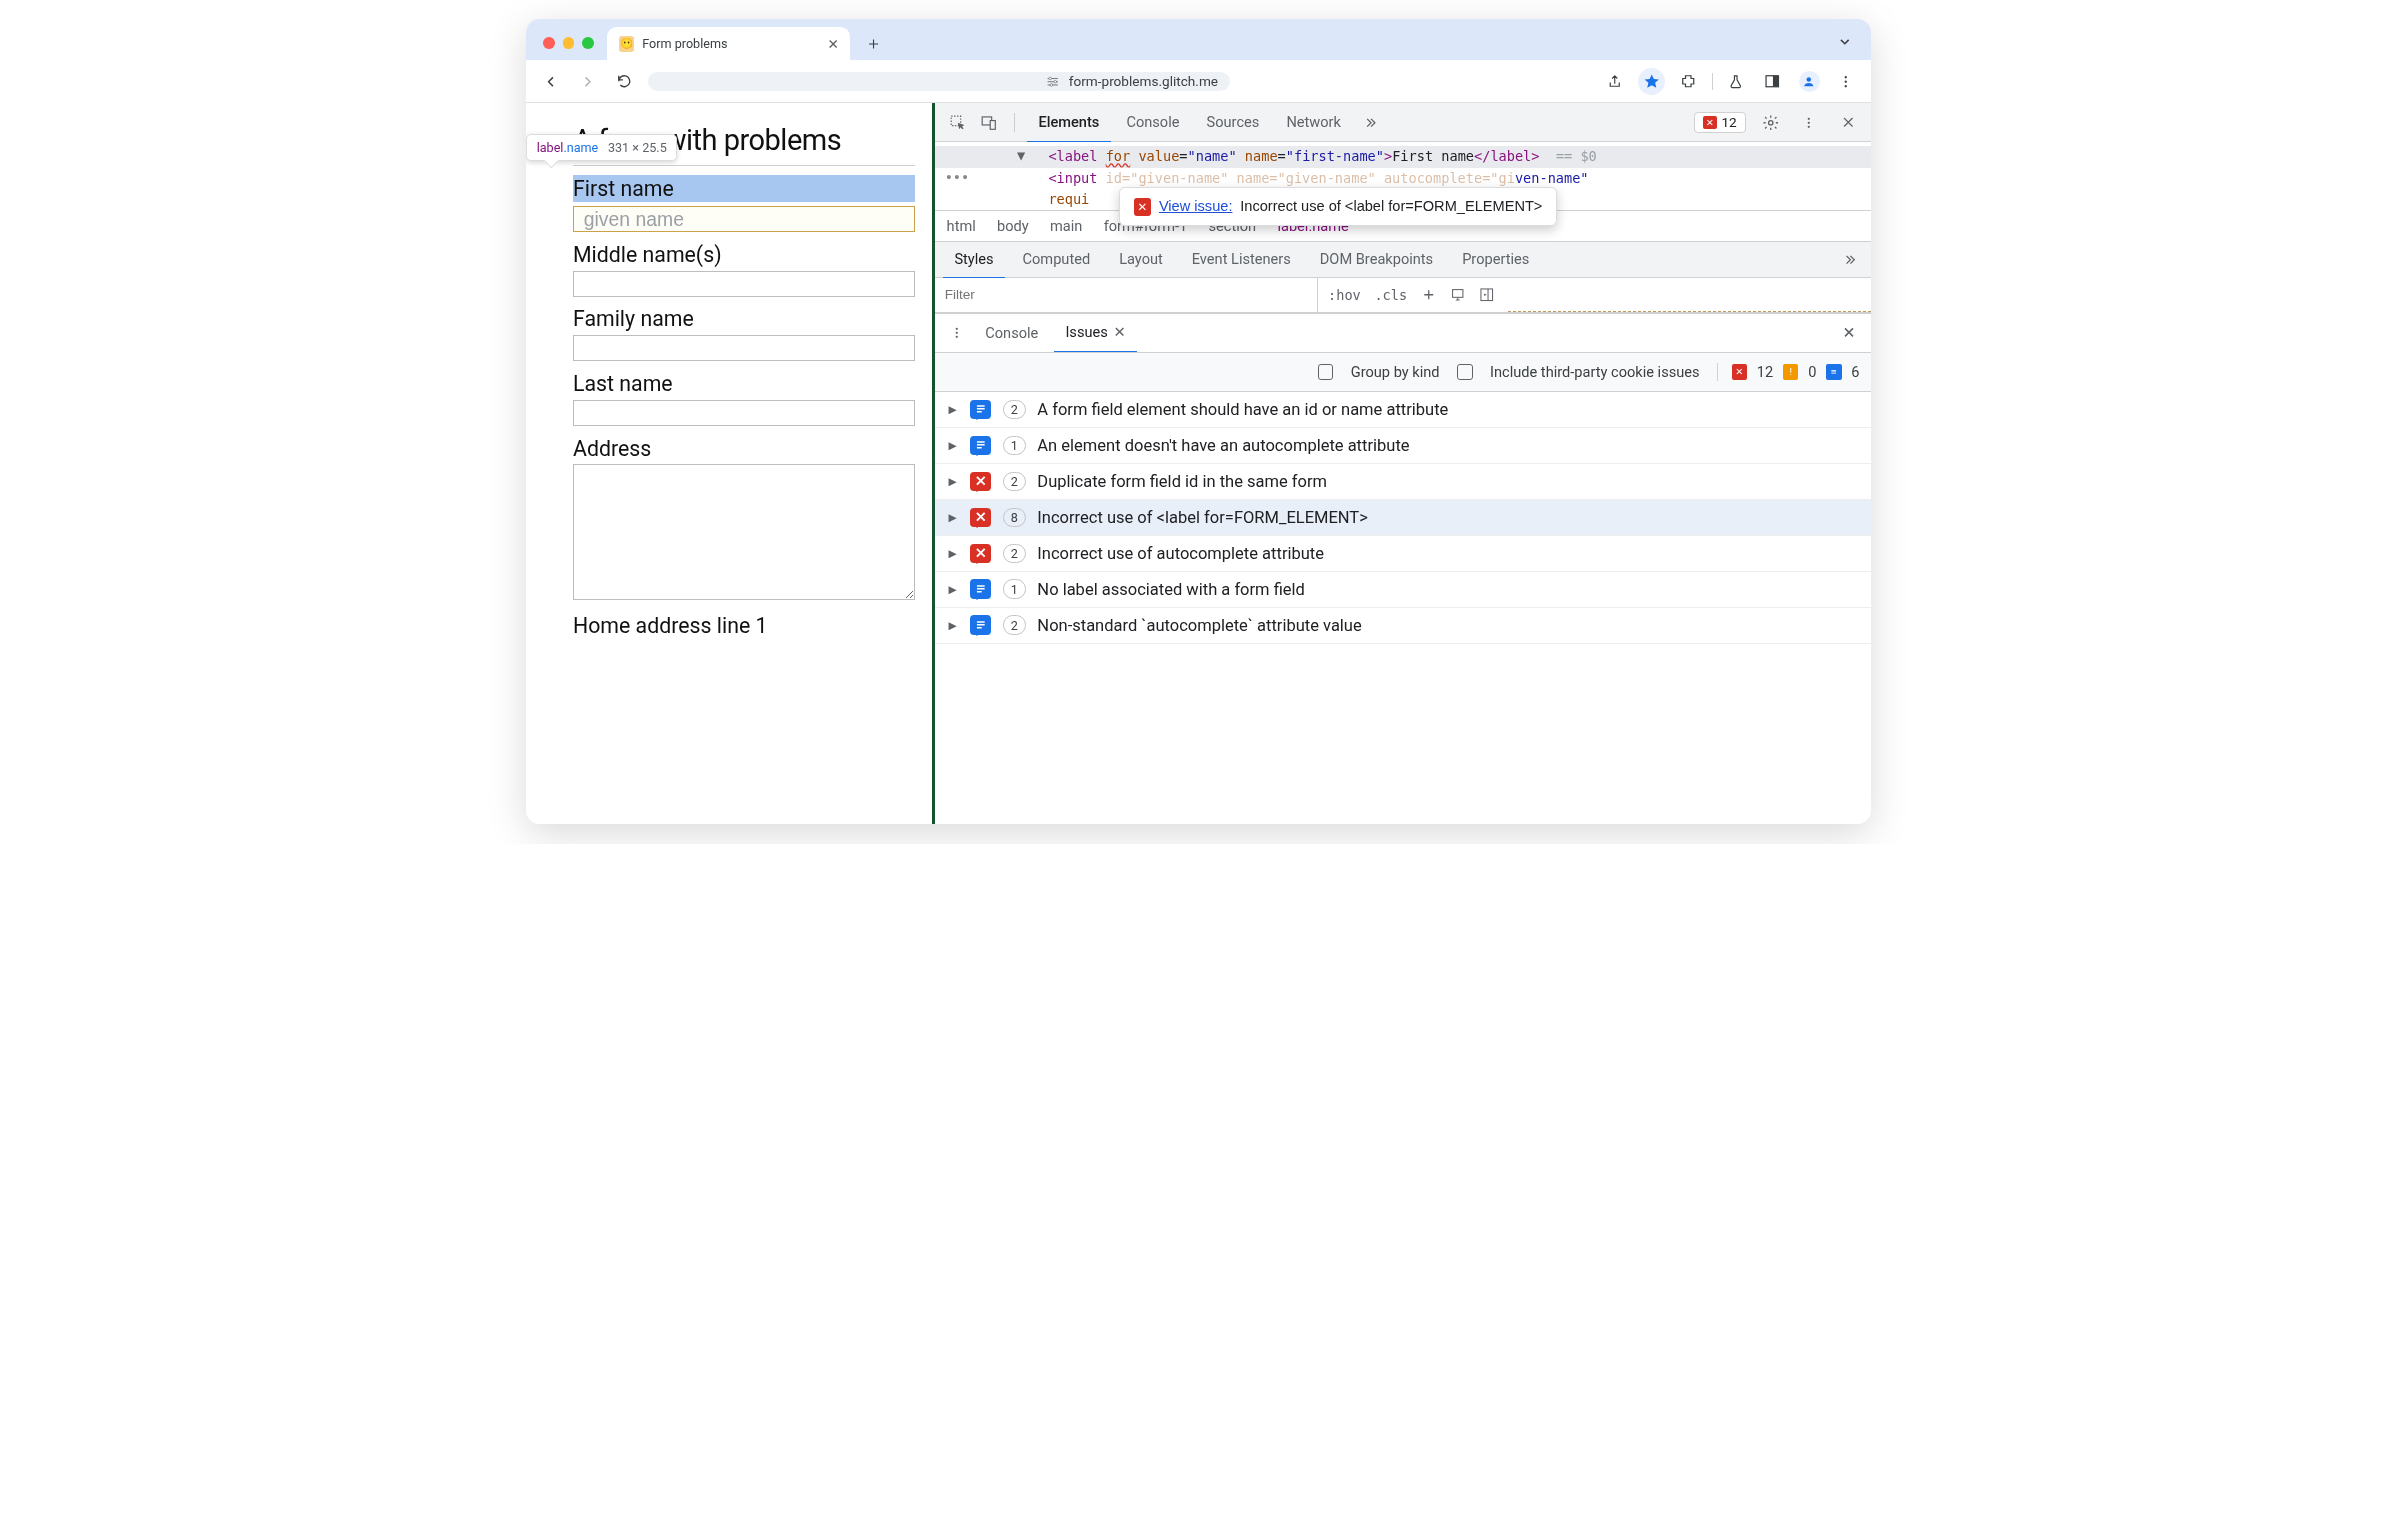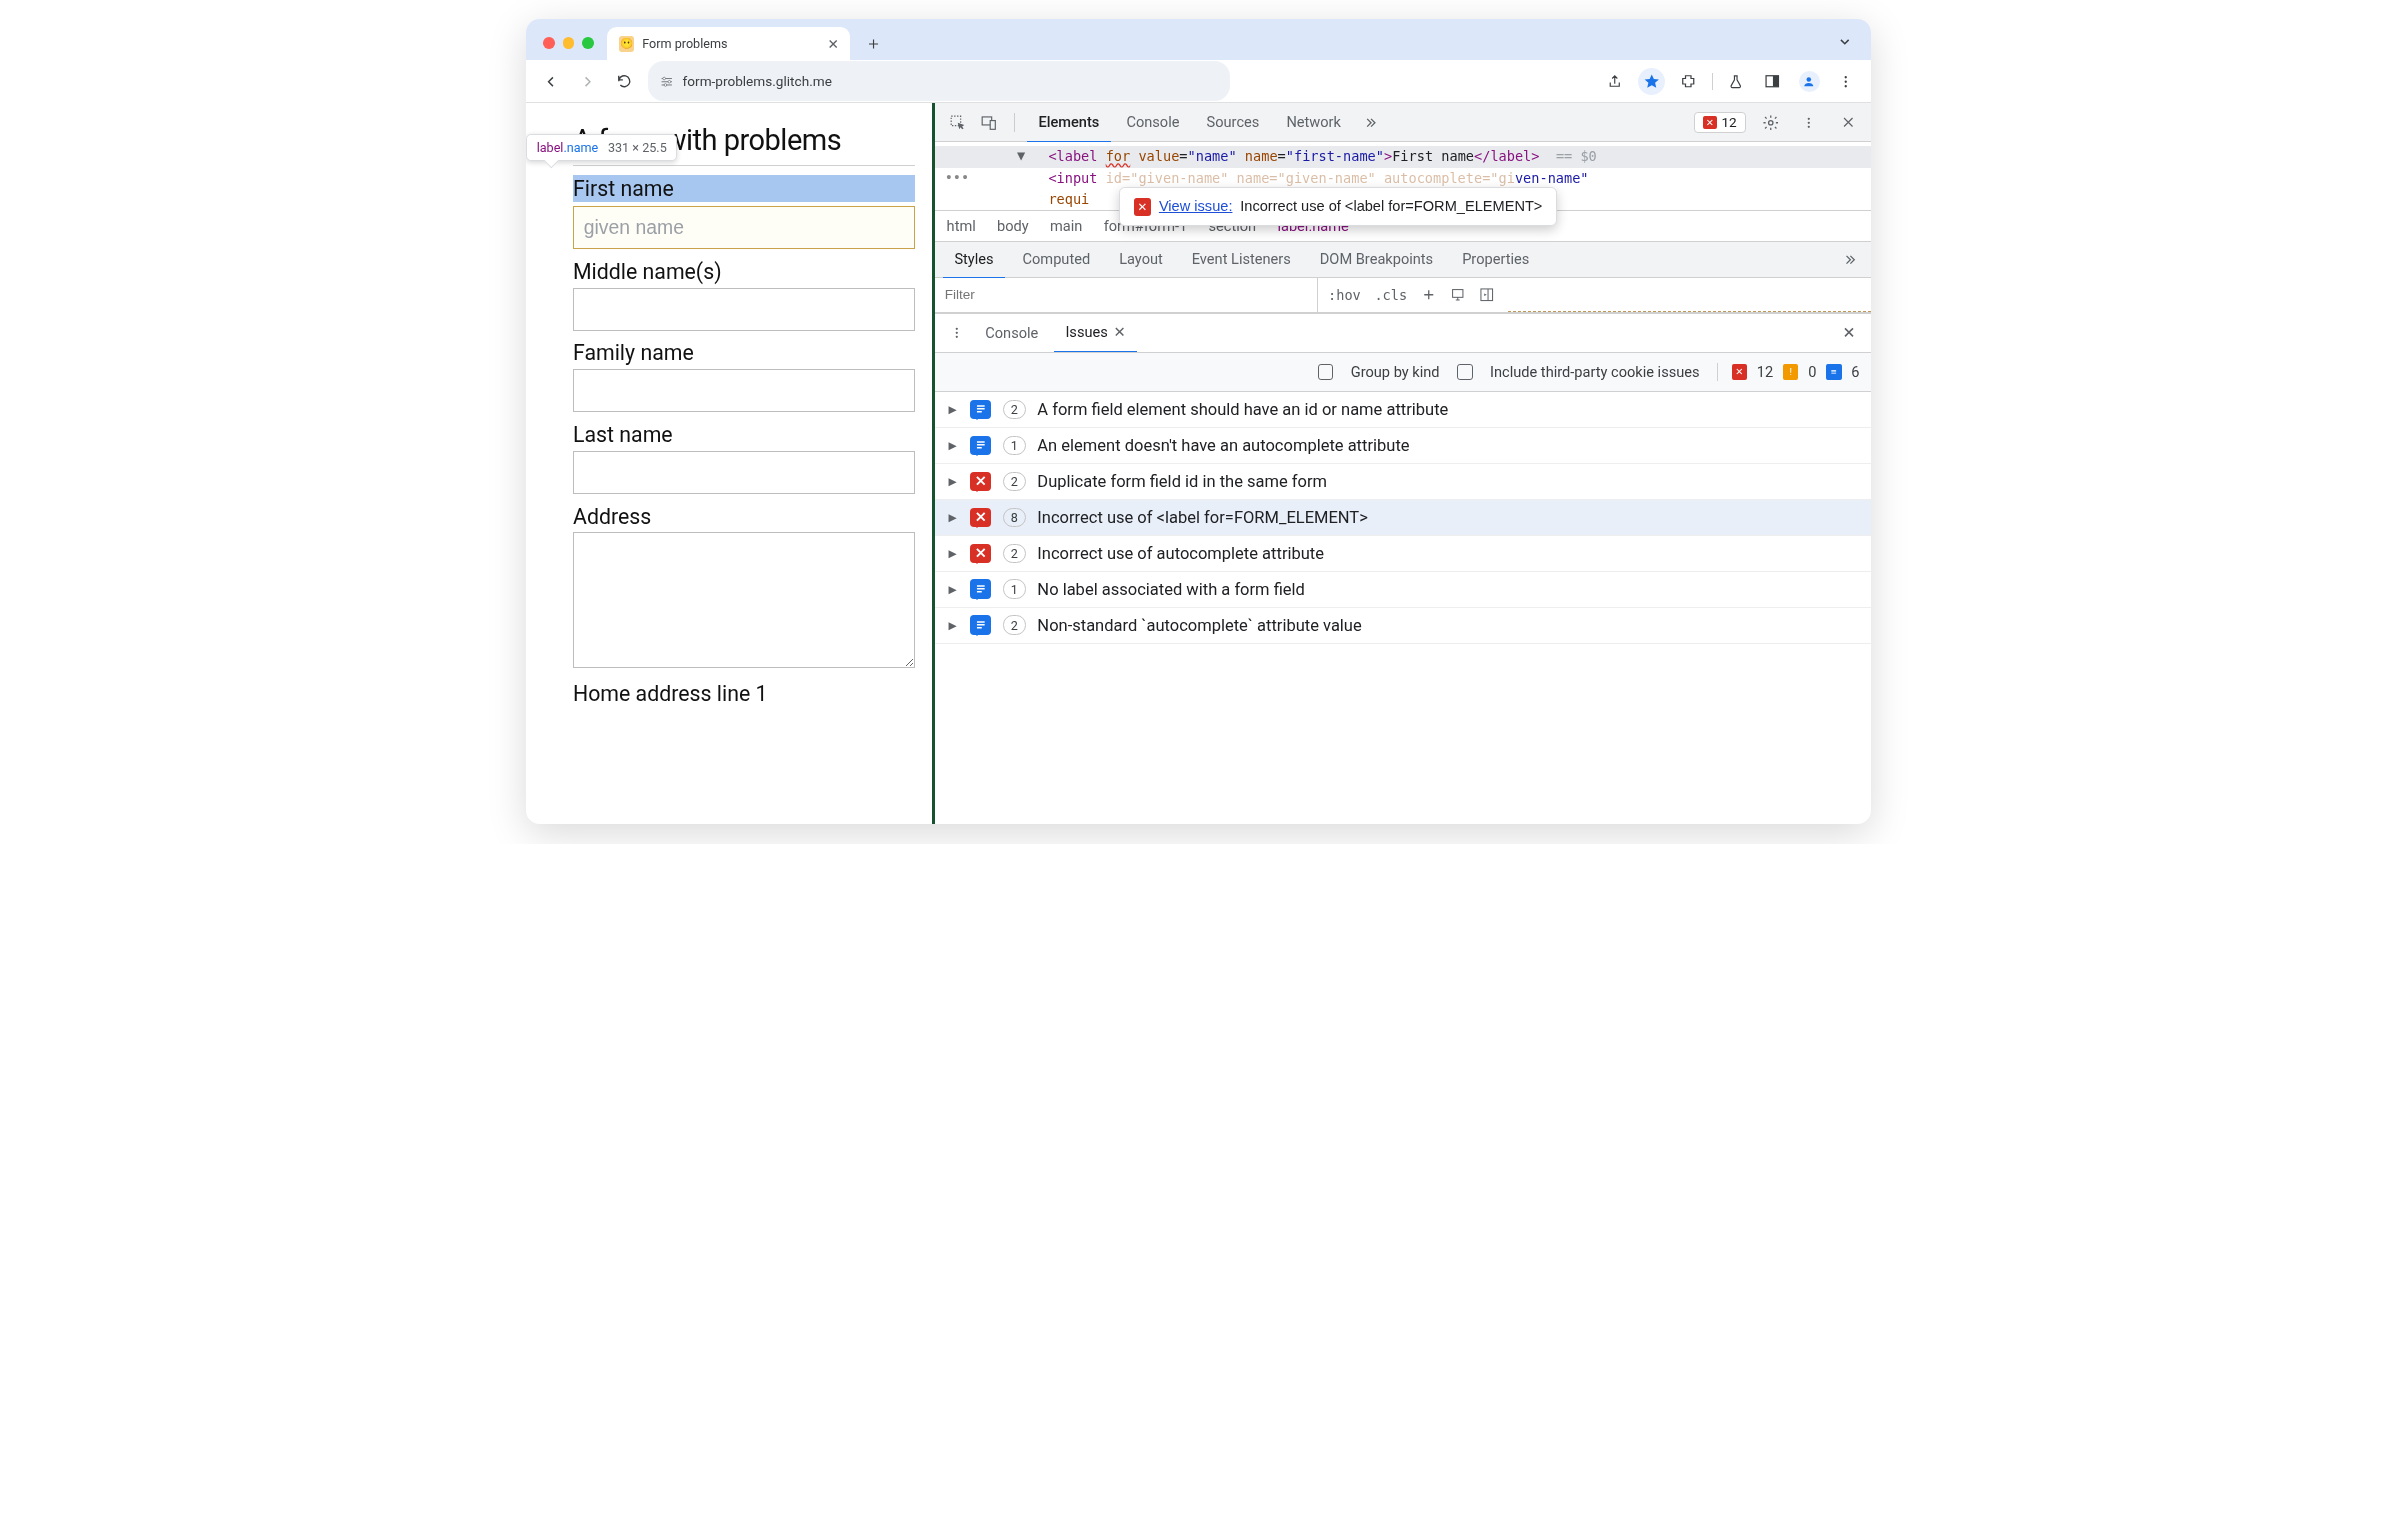--- a/index.html
+++ b/index.html
@@ -10,34 +10,34 @@
   .traffic { display:flex; gap:7.8px; align-items:center; margin:0 13.6px 11.6px 5.8px; }
   .dot { width:11.6px; height:11.6px; border-radius:50%; }
   .dot.red{background:#ff5f57;} .dot.yellow{background:#febc2e;} .dot.green{background:#28c840;}
   .tab { background:#fff; height:33px; border-radius:9.7px 9.7px 0 0; display:flex; align-items:center; padding:0 11.6px; gap:7.8px; min-width:243px; font-size:12.6px; color:#3c4043;}
   .tab .favicon{width:15.5px;height:15.5px;background:#f9d38c;border-radius:2.9px;display:flex;align-items:center;justify-content:center;font-size:10.7px;}
   .tab .close-x{margin-left:auto;color:#5f6368;font-size:13.6px;cursor:pointer;}
   .newtab{width:27px;height:27px;border-radius:50%;display:flex;align-items:center;justify-content:center;margin:0 0 3.9px 9.7px;color:#3c4043;font-size:17.5px;cursor:pointer;}
   .chev-down{margin-left:auto;margin-right:13.6px;width:25px;height:25px;border-radius:50%;display:flex;align-items:center;justify-content:center;color:#3c4043;margin-bottom:5.8px;cursor:pointer;}
   .toolbar{height:43px;background:#fff;border-bottom:1px solid #e0e0e0;display:flex;align-items:center;padding:0 11.6px;gap:9.7px;}
   .tbtn{width:27px;height:27px;display:flex;align-items:center;justify-content:center;color:#3c4043;border-radius:50%;cursor:pointer;}
-  .omnibox{flex:0 0 auto;width:582px;height:40px;background:#eef1f6;border-radius:15.5px;display:flex;align-items:center;padding:0 11.6px;gap:7.8px;font-size:13.6px;color:#3c4043;}
+  .omnibox{flex:0 0 auto;width:582px;height:19px;background:#eef1f6;border-radius:15.5px;display:flex;align-items:center;padding:0 11.6px;gap:7.8px;font-size:13.6px;color:#3c4043;justify-content:flex-end;}
   .omnibox .site-icon{font-size:11.6px;color:#5f6368;}
   .toolbar-spacer{flex:1;}
   .blue-star{color:#1a73e8;}
   .pill{background:#e8f0fe;border-radius:13.6px;padding:2.9px 3.9px;}
   .vdiv{width:1px;height:17.5px;background:#d0d0d0;}
   
   .content{display:flex;height:calc(100% - 83px);}
   .page{width:406px;padding:19.4px 17.5px 0 47px;position:relative;overflow:hidden;}
   .page h1{font-size:29px;font-weight:400;color:#111;margin-bottom:7.8px;letter-spacing:-0.5px;}
   .page hr{border:0;border-top:1px solid #d0d0d0;margin:5.8px 0 1.9px;}
   .flab{display:block;font-size:21.3px;color:#111;margin:9.7px 0 3.9px;font-weight:400;}
   .highlight-label{background:#a8c7f0;display:block;padding:1px 0;}
-  .fin{width:100%;height:43px;border:1px solid #bdbdbd;font-size:19.4px;padding:0 9.7px;color:#333;}
+  .fin{width:100%;height:26px;border:1px solid #bdbdbd;font-size:19.4px;padding:0 9.7px;color:#333;}
   .fin.hi{border:1px solid #c9a24a; background:#fffef6;}
   .fin::placeholder{color:#9aa0a6;}
   .farea{width:100%;height:136px;border:1px solid #bdbdbd;resize:both;}
   .tooltip-insp{position:absolute;top:31px;left:0;background:#fff;border:1px solid #dadce0;border-radius:4.9px;box-shadow:0 1.9px 5.8px rgba(0,0,0,.15);padding:4.9px 9.7px;font-size:12.6px;display:flex;gap:9.7px;align-items:center;}
   .tooltip-insp .sel{color:#881280;} .tooltip-insp .cls{color:#1a73e8;}
   .tooltip-insp .dims{color:#5f6368;}
   .tooltip-insp:after{content:'';position:absolute;bottom:-5.8px;left:19.4px;width:9.7px;height:9.7px;background:#fff;border-right:1px solid #dadce0;border-bottom:1px solid #dadce0;transform:rotate(45deg);}
   
   .devtools{flex:1;display:flex;flex-direction:column;border-left:3px solid #14532d;min-width:0;}
   .dt-tabs{height:39px;border-bottom:1px solid #d0d0d0;display:flex;align-items:center;padding:0 9.7px;gap:3.9px;background:#f1f3f4;}

